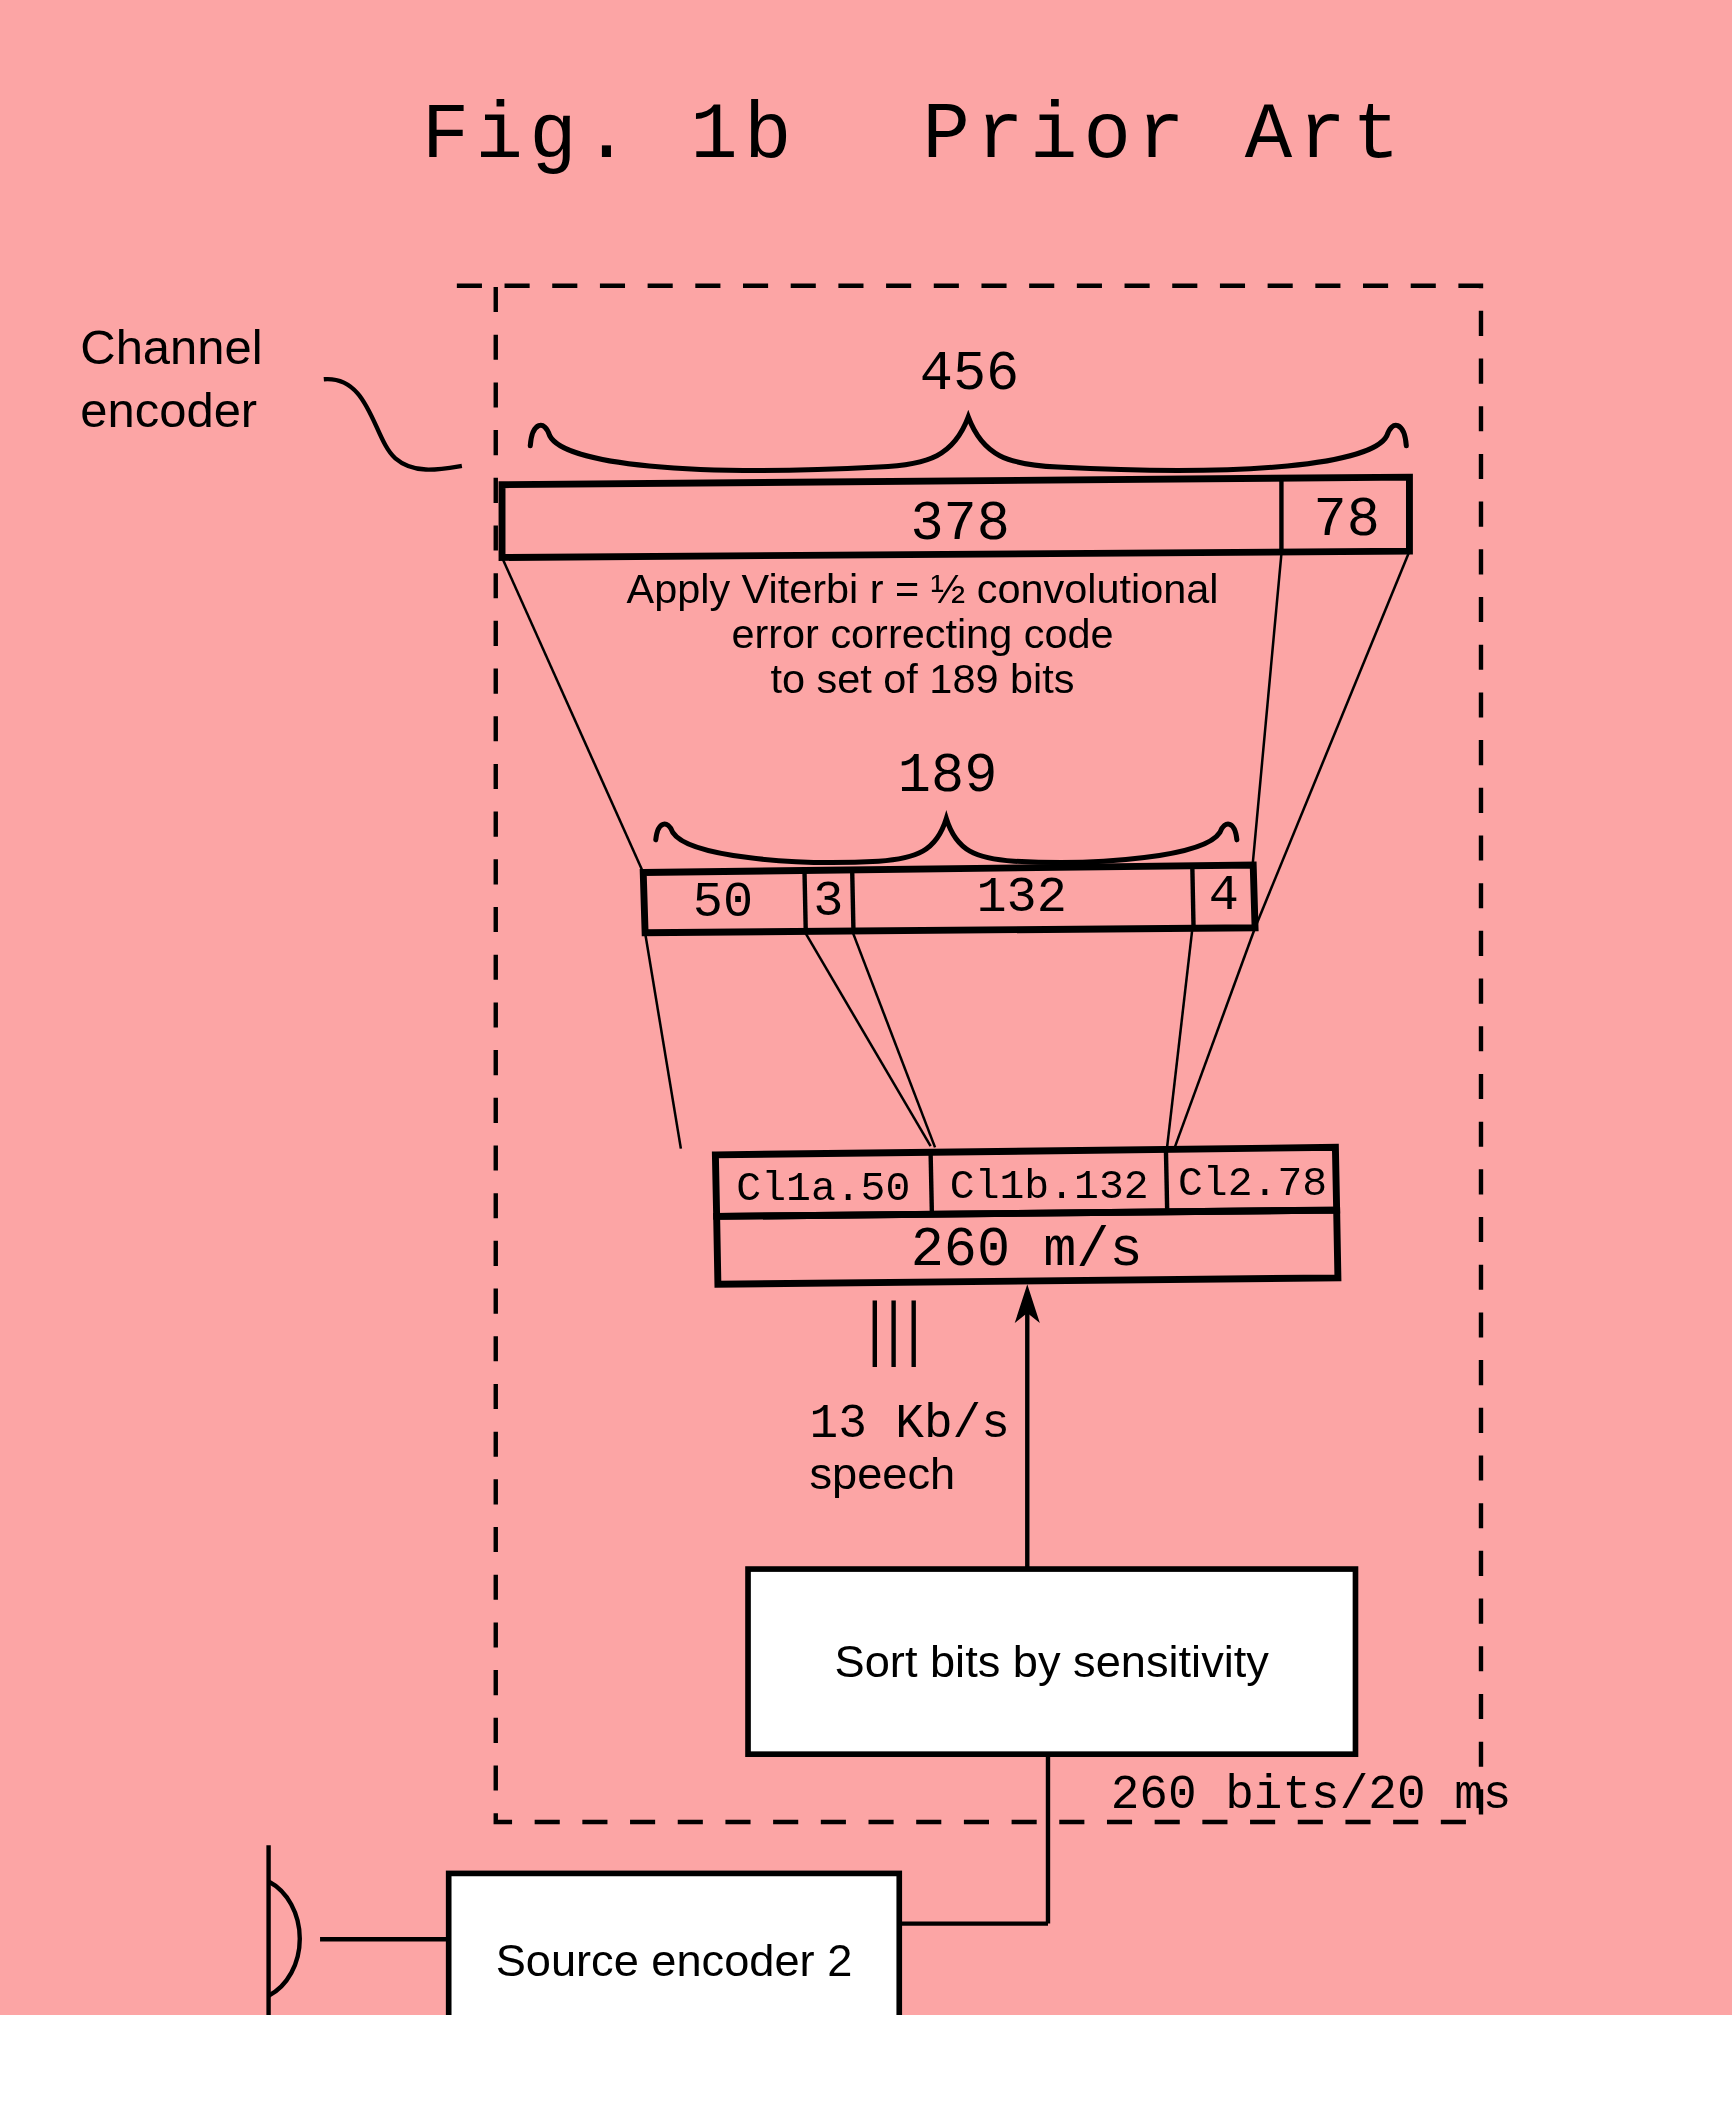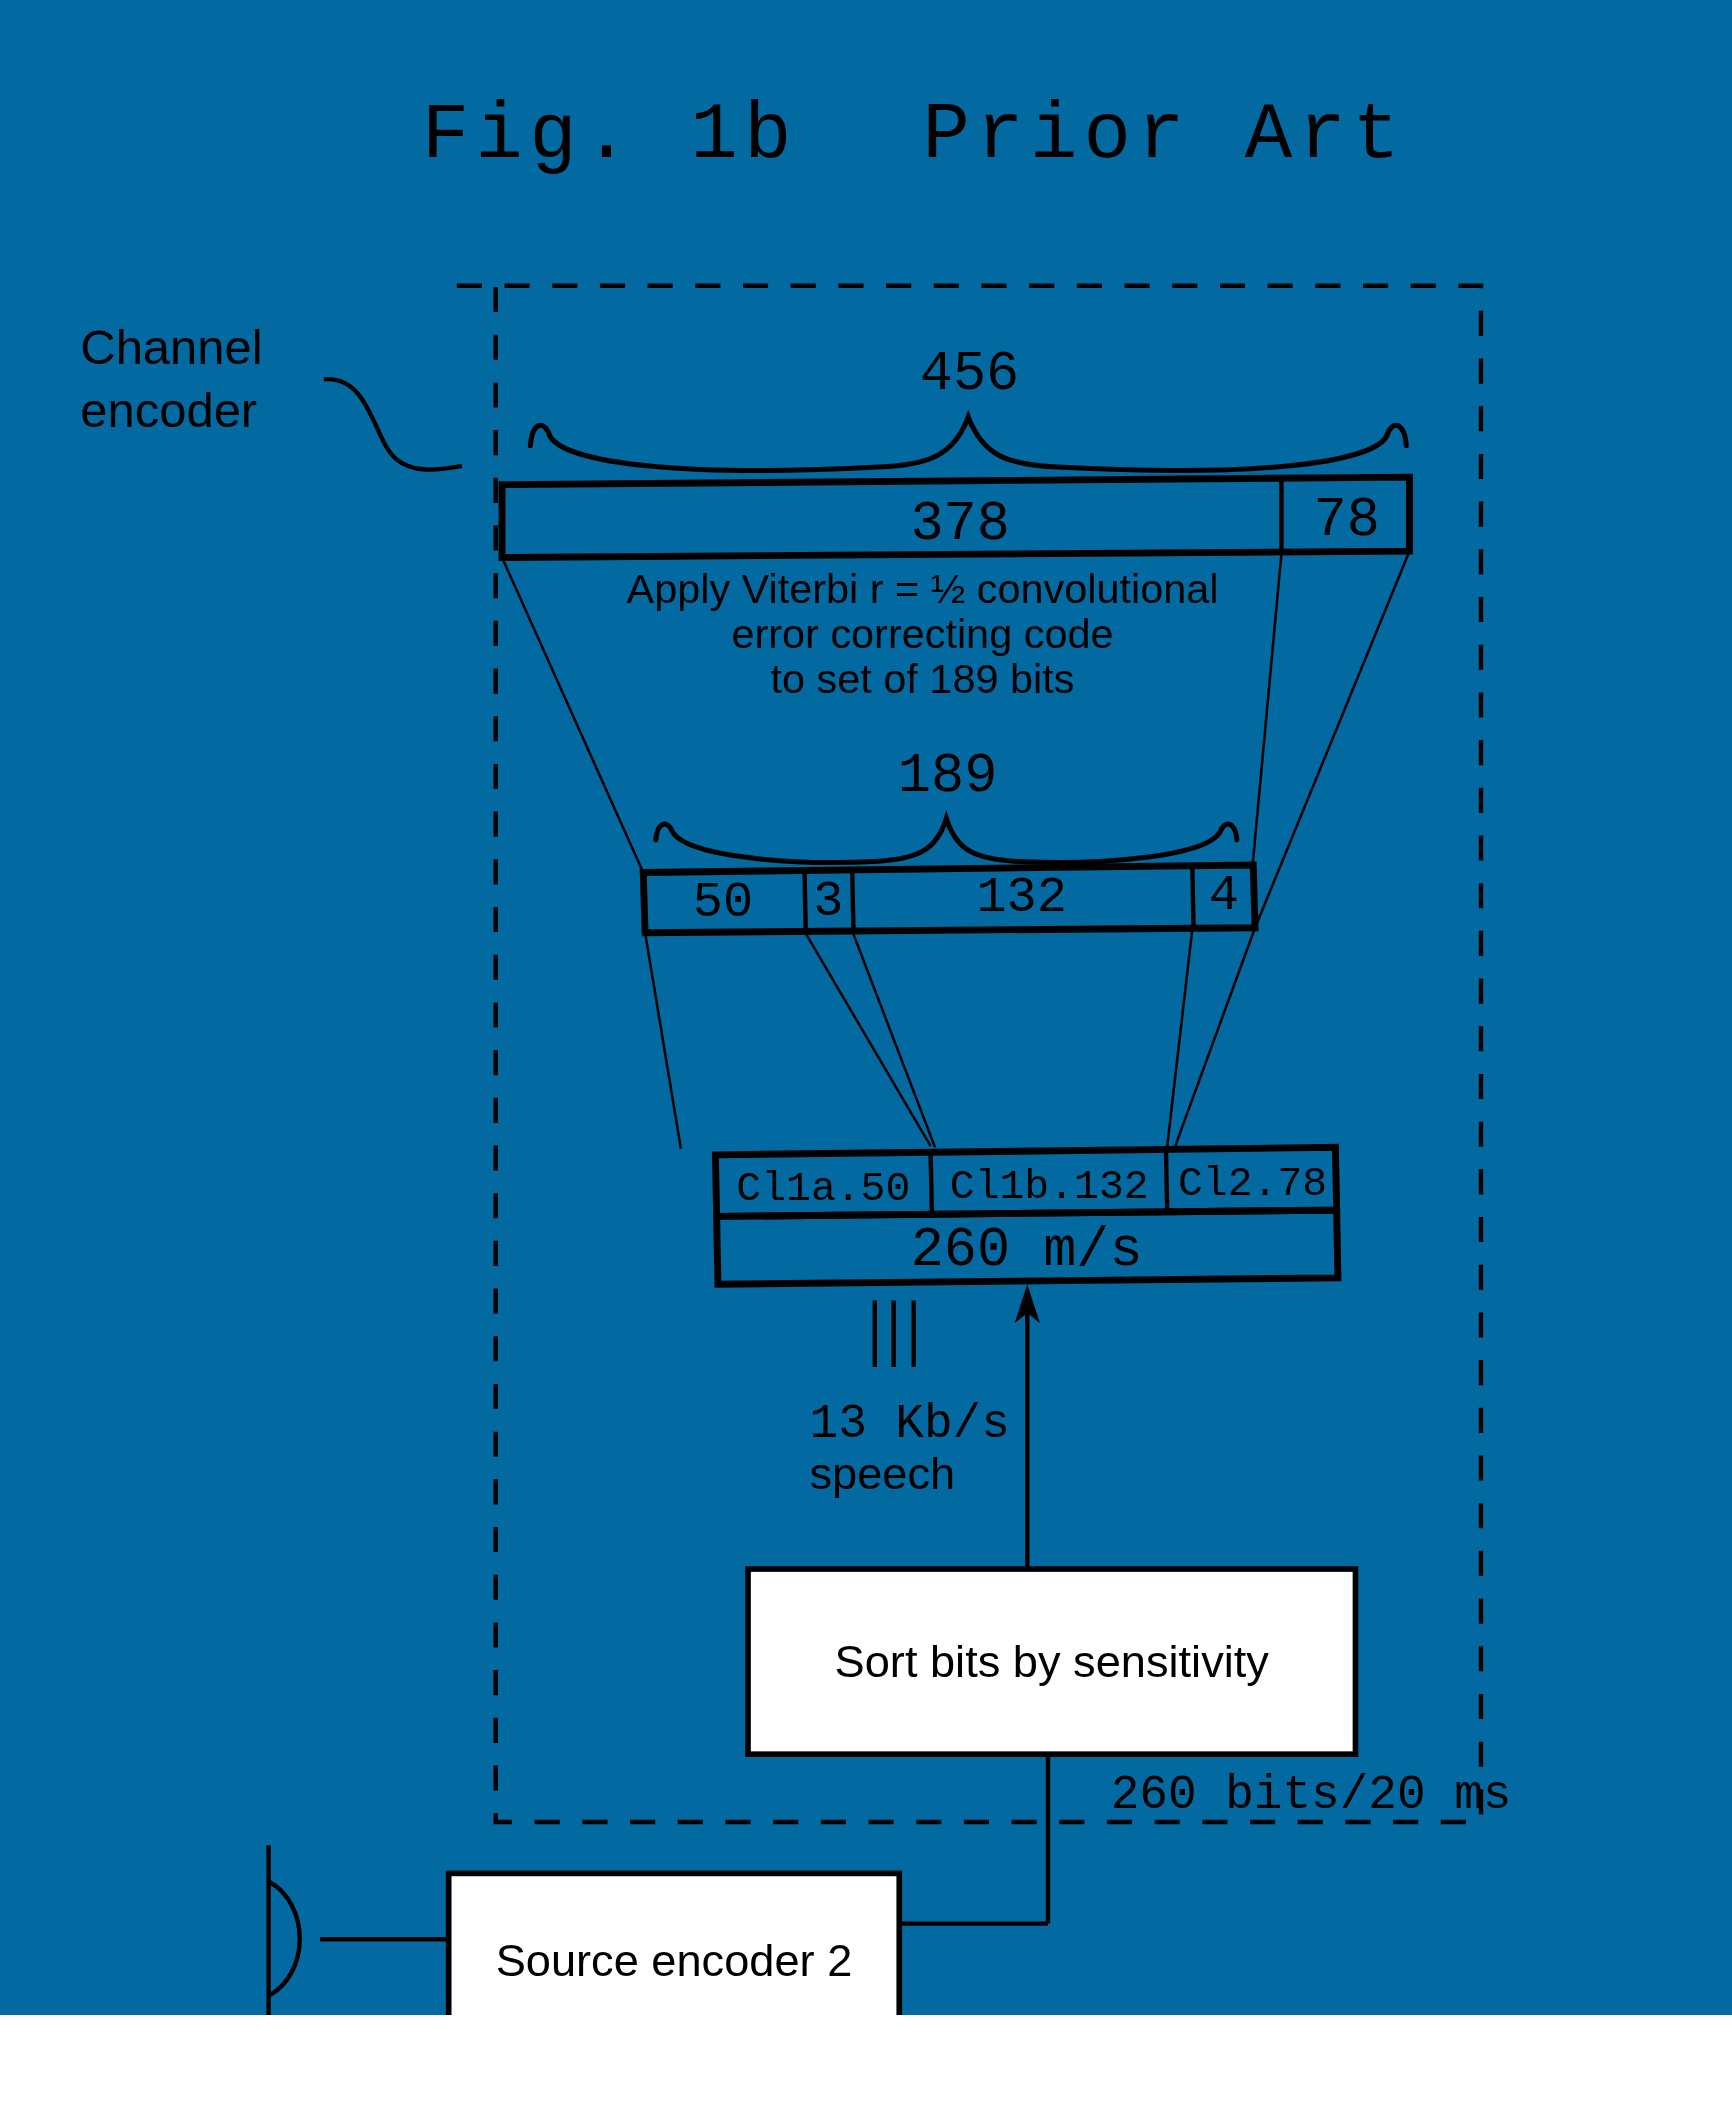--- a/index.html
+++ b/index.html
@@ -4,21 +4,21 @@
 <style>
   html, body {
     margin: 0;
     padding: 0;
     background: #ffffff;
   }
   #page {
     position: relative;
     width: 1732px;
     height: 2015px;
-    background: #0369a1;
+    background: #fca5a5;
     overflow: hidden;
     font-family: "Liberation Sans", sans-serif;
   }
   svg.figure {
     position: absolute;
     top: 0;
     left: 0;
     width: 1732px;
     height: 2119px;
   }

